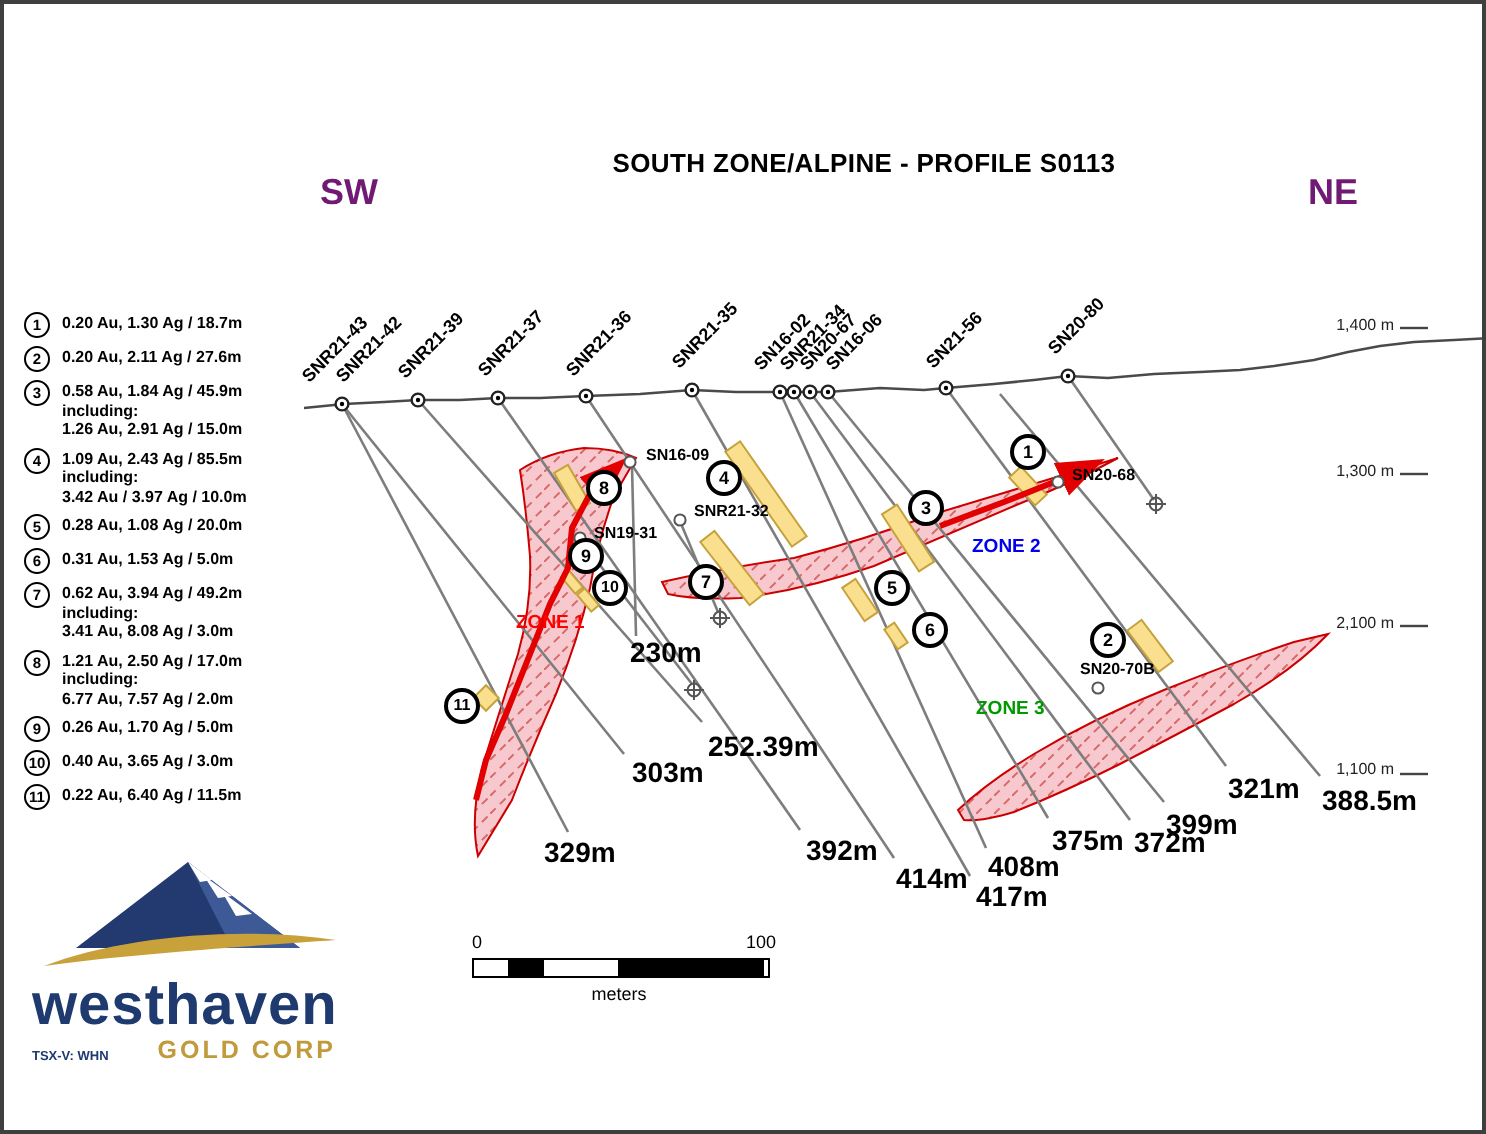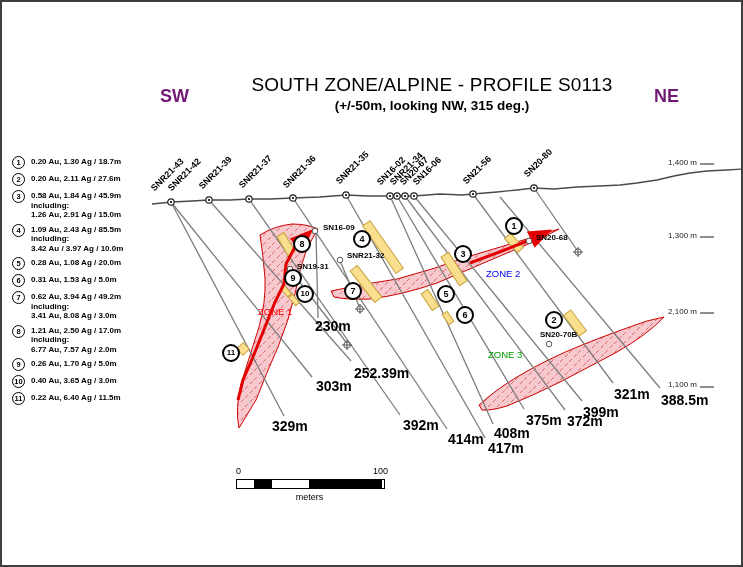--- a/index.html
+++ b/index.html
@@ -1,34 +1,34 @@
 <!DOCTYPE html>
 <html><head>
 <meta charset="utf-8">
 <style>
   html,body{margin:0;padding:0;background:#e8e8e8;font-family:"Liberation Sans",sans-serif;}
   .canvas{position:relative;width:743px;height:567px;background:#ffffff;border:2px solid #3f3f3f;box-sizing:border-box;overflow:hidden;}
   .art{position:absolute;left:0;top:0;}
   .title-block{position:absolute;left:215px;top:72px;width:430px;text-align:center;color:#000;}
-  .title-1{font-size:19px;font-weight:normal;letter-spacing:.2px;}
+  .title-1{font-size:13px;font-weight:bold;letter-spacing:.2px;}
   .title-2{font-size:13.5px;font-weight:bold;margin-top:2px;}
   .dir-label{position:absolute;font-size:18px;font-weight:bold;color:#701a75;}
   .legend{position:absolute;left:10px;top:154px;width:175px;}
   .lg-item{display:flex;align-items:flex-start;margin-bottom:4px;}
   .lg-num{flex:0 0 auto;min-width:9px;height:11px;border:1.6px solid #000;border-radius:8px;background:#fff;
           font-size:7.5px;font-weight:bold;text-align:center;line-height:11px;margin-right:6px;padding:0 1px;}
   .lg-lines{padding-top:1px;}
   .lg-line{font-size:8px;font-weight:bold;line-height:9.5px;color:#000;white-space:nowrap;}
   .lg-footer{font-size:10.5px;font-weight:bold;margin-top:8px;color:#000;}
   .dh{position:absolute;font-size:9px;font-weight:bold;color:#000;white-space:nowrap;
       transform-origin:0 100%;transform:rotate(-45deg);}
   .depth{position:absolute;font-size:14px;font-weight:bold;color:#000;white-space:nowrap;}
   .elev{position:absolute;left:655px;width:40px;text-align:right;font-size:8px;color:#222;white-space:nowrap;}
   .ph{position:absolute;font-size:8px;font-weight:bold;color:#000;white-space:nowrap;}
-  .zlabel{position:absolute;font-size:9.5px;font-weight:normal;white-space:nowrap;}
+  .zlabel{position:absolute;font-size:9.5px;font-weight:bold;white-space:nowrap;}
   .cnum{position:absolute;width:14px;height:14px;border:2px solid #000;border-radius:50%;background:#fff;
         font-size:9px;font-weight:bold;text-align:center;line-height:14px;color:#000;z-index:5;}
   .scalebar{position:absolute;left:234px;top:464px;width:152px;}
   .sb-top{position:relative;height:12px;font-size:9px;color:#000;}
   .sb-0{position:absolute;left:0;}
   .sb-200{position:absolute;right:0;}
   .sb-bar{display:flex;height:8px;border:1px solid #000;width:147px;margin-top:1px;}
   .sb-bar div{height:100%;}
   .sb-unit{text-align:center;font-size:9px;margin-top:3px;color:#000;width:147px;}
   .logo{position:absolute;left:14px;top:424px;width:162px;}
@@ -155,21 +155,20 @@
     <g stroke="#444" stroke-width="1.2">
       <line x1="698" y1="162" x2="712" y2="162"></line>
       <line x1="698" y1="235" x2="712" y2="235"></line>
       <line x1="698" y1="311" x2="712" y2="311"></line>
       <line x1="698" y1="385" x2="712" y2="385"></line>
     </g>
   </svg>
 
   <div class="title-block">
     <div class="title-1">SOUTH ZONE/ALPINE - PROFILE S0113</div>
-    <div class="title-2">(+/-50m, looking NW, 315 deg.)</div>
   </div>
   <div class="dir-label" style="left:158px;top:84px">SW</div>
   <div class="dir-label" style="left:652px;top:84px">NE</div>
 
   <div class="legend">
     <div class="lg-item">
         <div class="lg-num">1</div>
         <div class="lg-lines">
           <div class="lg-line">0.20 Au, 1.30 Ag / 18.7m</div>
         </div>
@@ -305,14 +304,29 @@
     </div>
     <div class="sb-bar">
       <div style="width:17px;background:#fff"></div>
       <div style="width:18px;background:#000"></div>
       <div style="width:37px;background:#fff"></div>
       <div style="width:73px;background:#000"></div>
     </div>
     <div class="sb-unit">meters</div>
   </div>
 
+  <div class="logo">
+    <svg width="160" height="60" viewBox="0 0 160 60">
+      <polygon points="78,5 22,48 134,48" fill="#223a70"></polygon>
+      <polygon points="78,5 134,48 100,48" fill="#3d5a96"></polygon>
+      <polygon points="78,5 90,14 84,15" fill="#ffffff"></polygon>
+      <polygon points="86,12 100,22 93,23" fill="#ffffff"></polygon>
+      <polygon points="95,20 110,31 102,32" fill="#ffffff"></polygon>
+      <path d="M6,57 C45,42 105,37 152,44 C110,47 48,51 6,57 Z" fill="#c9a13b"></path>
+    </svg>
+    <div class="logo-name">westhaven</div>
+    <div class="logo-row">
+      <span class="logo-ticker">TSX-V: WHN</span>
+      <span class="logo-sub">GOLD CORP</span>
+    </div>
+  </div>
 
 </div>
 
 </body></html>

